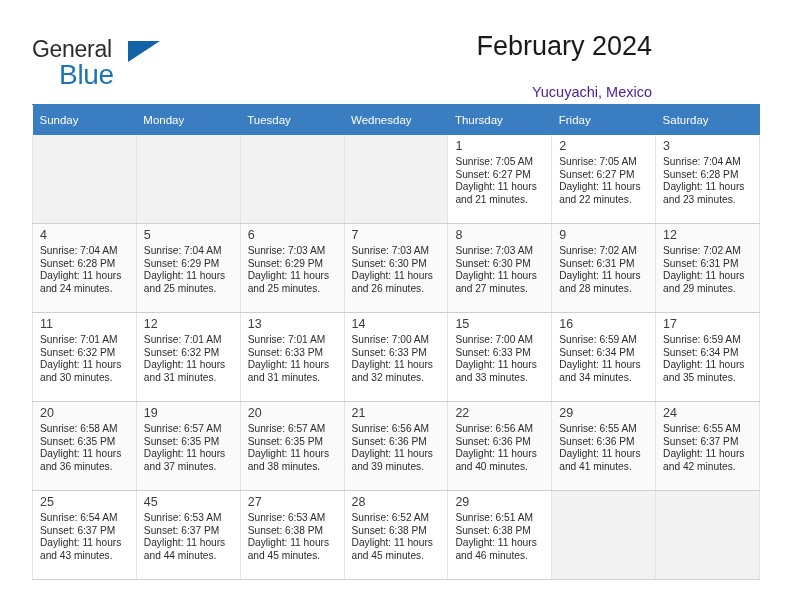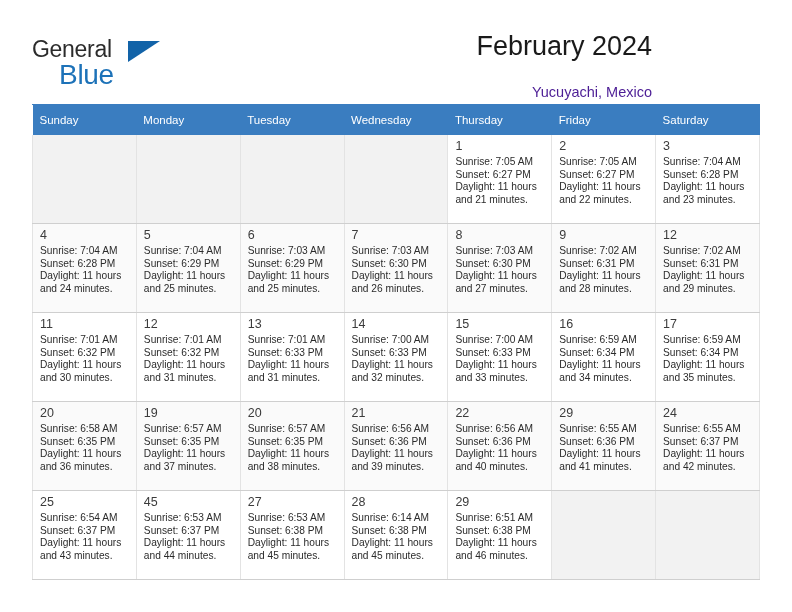--- a/index.html
+++ b/index.html
@@ -433,21 +433,21 @@
             <div class="cell-lines">
               <div>Sunrise: 6:53 AM</div>
               <div>Sunset: 6:38 PM</div>
               <div>Daylight: 11 hours</div>
               <div>and 45 minutes.</div>
             </div>
           </td>
           <td>
             <span class="daynum">28</span>
             <div class="cell-lines">
-              <div>Sunrise: 6:14 AM</div>
+              <div>Sunrise: 6:52 AM</div>
               <div>Sunset: 6:38 PM</div>
               <div>Daylight: 11 hours</div>
               <div>and 45 minutes.</div>
             </div>
           </td>
           <td>
             <span class="daynum">29</span>
             <div class="cell-lines">
               <div>Sunrise: 6:51 AM</div>
               <div>Sunset: 6:38 PM</div>

